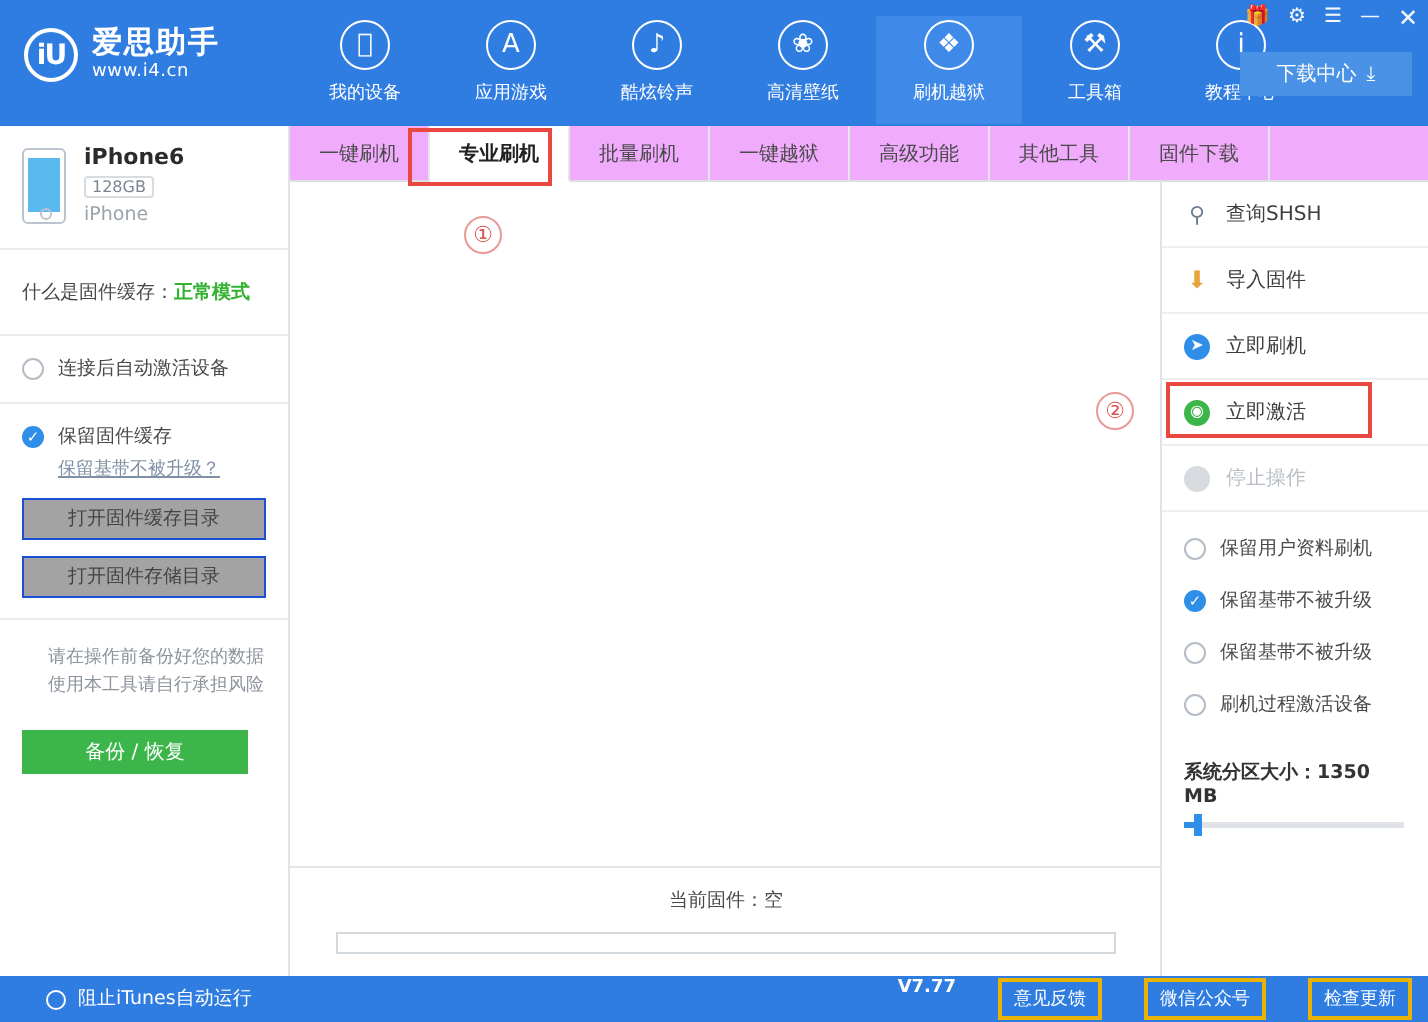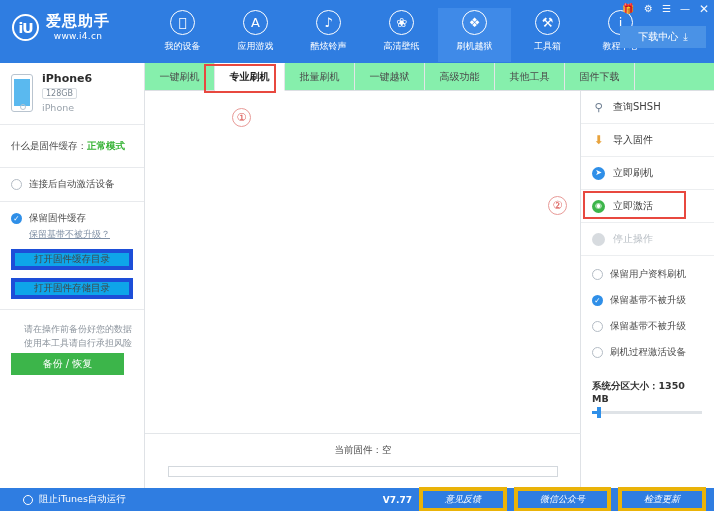--- a/index.html
+++ b/index.html
@@ -33,21 +33,20 @@
     letter-spacing: -1px;
   }
   .logo-text { display: flex; flex-direction: column; line-height: 1; }
   .logo-cn {
     color: #ffffff; font-size: 15px; font-weight: bold;
     letter-spacing: 1px;
   }
   .logo-url {
     color: #ffffff; font-size: 9px; margin-top: 3px;
     letter-spacing: 0.3px;
-    text-align: center;
   }
 
   .navitems {
     position: absolute; left: 146px; top: 8px;
     display: flex;
   }
   .navitem {
     width: 73px;
     display: flex; flex-direction: column; align-items: center;
     cursor: pointer; padding-top: 2px;
@@ -81,21 +80,21 @@
     background: #4a92e6;
     color: #ffffff; font-size: 10px;
     display: flex; align-items: center; justify-content: center;
     gap: 5px; cursor: pointer;
   }
 
   
   .tabbar {
     position: absolute; left: 145px; top: 63px;
     width: 569px; height: 28px;
-    background: #86efac;
+    background: #f0abfc;
     border-bottom: 1px solid #dcdfe3;
     display: flex; align-items: stretch;
   }
   .tab {
     width: 70px;
     display: flex; align-items: center; justify-content: center;
     font-size: 10px; color: #4a4a4a; cursor: pointer;
     border-right: 1px solid #e3e5e8;
   }
   .tab.active {
@@ -150,30 +149,30 @@
     background: #2f8fe8; flex: none;
     display: flex; align-items: center; justify-content: center;
     color: #ffffff; font-size: 7.5px; line-height: 1;
   }
   .sb-link {
     font-size: 9px; color: #7f8fa4; text-decoration: underline;
     margin: 3px 0 0 18px; cursor: pointer; display: block;
   }
   .sb-btn {
     display: block; width: 100%; height: 21px;
-    border: 4px solid #1d4ed8; background: #0ea5e9;
+    border: 1px solid #1d4ed8; background: #a3a3a3;
     font-size: 9.5px; color: #444; cursor: pointer;
     margin-top: 8px; font-family: Liberation Sans, sans-serif;
   }
   .sb-note {
     font-size: 9px; color: #8c949d; line-height: 1.6;
     padding: 12px 11px 0 24px;
   }
   .sb-green {
-    display: block; margin: 2px 11px 0 11px;
+    display: block; margin: 14px 11px 0 11px;
     width: 113px; height: 22px;
     background: #3cb54a; border: none; color: #ffffff;
     font-size: 10px; cursor: pointer; font-family: inherit;
   }
 
   
   .center {
     position: absolute; left: 145px; top: 91px;
     width: 436px; height: 397px;
     background: #ffffff;
@@ -244,28 +243,28 @@
   .bb-left {
     display: flex; align-items: center; gap: 6px;
     padding-left: 23px; width: 300px;
   }
   .bb-radio {
     width: 10px; height: 10px; border-radius: 50%;
     border: 1.2px solid #ffffff; background: transparent;
   }
   .bb-txt { color: #ffffff; font-size: 9.5px; }
   .bb-right {
-    margin-left: auto; display: flex; align-items: center;
-    gap: 7px; padding-right: 8px;
+    margin-left: auto; display: flex; align-items: flex-start;
+    gap: 21px; padding-right: 8px;
   }
   .bb-ver { color: #ffffff; font-size: 9px; font-weight: bold; }
   .bb-btn {
-    border: 4px solid #eab308; color: #ffffff;
-    font-size: 9px; padding: 2px 22px; cursor: pointer;
-    background: transparent; font-family: inherit; font-style: italic;
+    border: 2px solid #eab308; color: #ffffff;
+    font-size: 9px; padding: 2px 6px; cursor: pointer;
+    background: transparent; font-family: inherit;
   }
 
   
   .redbox {
     position: absolute; border: 2px solid #e8483f;
     pointer-events: none;
   }
   .circ-num {
     position: absolute;
     width: 19px; height: 19px; border-radius: 50%;

